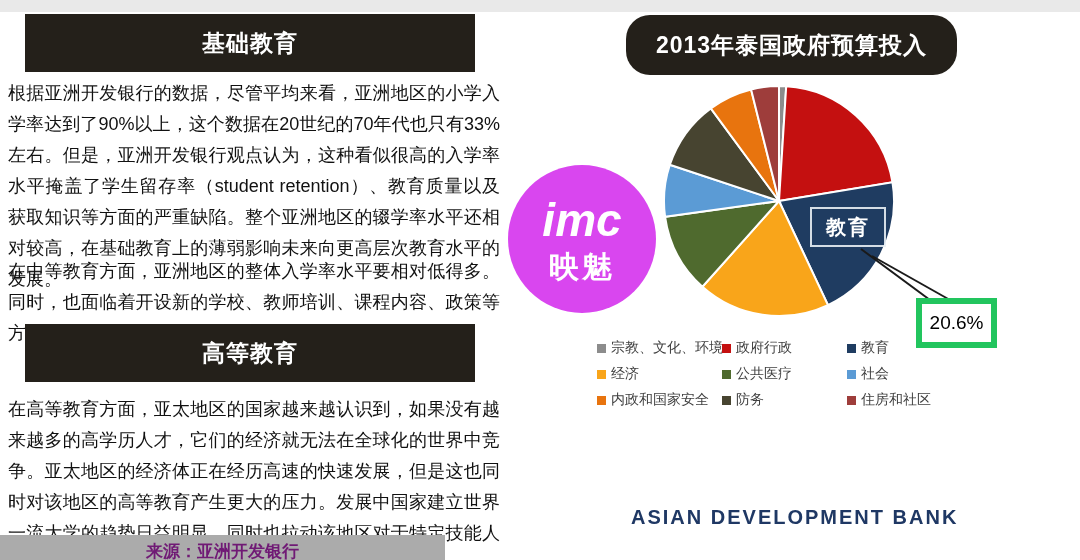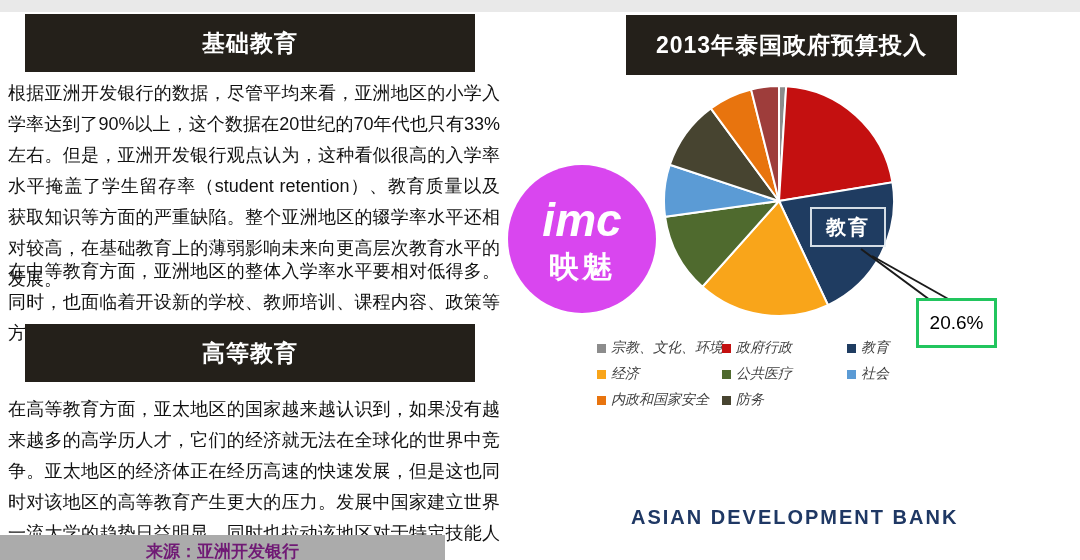--- a/index.html
+++ b/index.html
@@ -8,21 +8,21 @@
     font-family:"Liberation Sans", sans-serif;overflow:hidden;margin:12px auto;
   }
   .abs{position:absolute;}
   
   .hdr{
     background:#24201a;color:#ffffff;font-weight:bold;
     display:flex;align-items:center;justify-content:center;
   }
   #hdr1{left:25px;top:2px;width:450px;height:58px;font-size:23px;letter-spacing:1px;}
   #hdr2{left:25px;top:312px;width:450px;height:58px;font-size:23px;letter-spacing:1px;}
-  #chart-title{left:626px;top:3px;width:331px;height:60px;font-size:23px;letter-spacing:1px;}
+  #chart-title{left:626px;top:3px;width:331px;height:60px;font-size:23px;letter-spacing:1px;border-radius:24px;}
   
   .para{
     left:8px;width:492px;font-size:18px;line-height:31px;color:#111111;
     text-align:justify;
   }
   #para1{top:66px;}
   #para2{top:244px;}
   #para3{top:382px;}
   
   #srcbar{
@@ -36,33 +36,33 @@
   #edu-box{
     left:810px;top:195px;width:76px;height:40px;
     border:2px solid rgba(232,238,244,0.9);box-sizing:border-box;
     display:flex;align-items:center;justify-content:center;
     color:#ffffff;font-size:20px;font-weight:bold;letter-spacing:2px;
   }
   
   #callout-lines{left:855px;top:232px;width:105px;height:58px;}
   #callout-box{
     left:916px;top:286px;width:81px;height:50px;background:#ffffff;
-    border:3px solid #22c55e;box-sizing:border-box;
+    border:6px solid #22c55e;box-sizing:border-box;
     display:flex;align-items:center;justify-content:center;
     font-size:19px;color:#000000;
   }
   
   #legend{
     left:597px;top:326px;display:grid;
     grid-template-columns:125px 125px 150px;row-gap:6px;
     font-size:14px;color:#3f3f3f;align-items:center;
   }
   .lg-item{display:flex;align-items:center;height:20px;}
   .lg-sq{width:9px;height:9px;display:inline-block;margin-right:5px;flex:none;}
-  .lg-lbl{white-space:nowrap;font-style:italic;}
+  .lg-lbl{white-space:nowrap;}
   
   #imc{
     left:508px;top:153px;width:148px;height:148px;border-radius:50%;
     background:#d946ef;display:flex;flex-direction:column;
     align-items:center;justify-content:center;color:#ffffff;
   }
   #imc .l1{font-size:46px;font-weight:800;font-style:italic;line-height:46px;margin-top:4px;}
   #imc .l2{font-size:30px;font-weight:bold;letter-spacing:3px;line-height:36px;margin-top:6px;}
   
   #adb-sq{
@@ -142,20 +142,24 @@
         <span class="lg-lbl">社会</span>
       </div>
       <div class="lg-item">
         <span class="lg-sq" style="background: rgb(232, 116, 14);"></span>
         <span class="lg-lbl">内政和国家安全</span>
       </div>
       <div class="lg-item">
         <span class="lg-sq" style="background: rgb(71, 68, 48);"></span>
         <span class="lg-lbl">防务</span>
       </div>
+      <div class="lg-item">
+        <span class="lg-sq" style="background: rgb(158, 61, 59);"></span>
+        <span class="lg-lbl">住房和社区</span>
+      </div>
     </div>
 
   <div class="abs" id="imc">
     <span class="l1">imc</span>
     <span class="l2">映魅</span>
   </div>
 
   <div class="abs" id="adb-name">ASIAN DEVELOPMENT BANK</div>
 
 </div>

